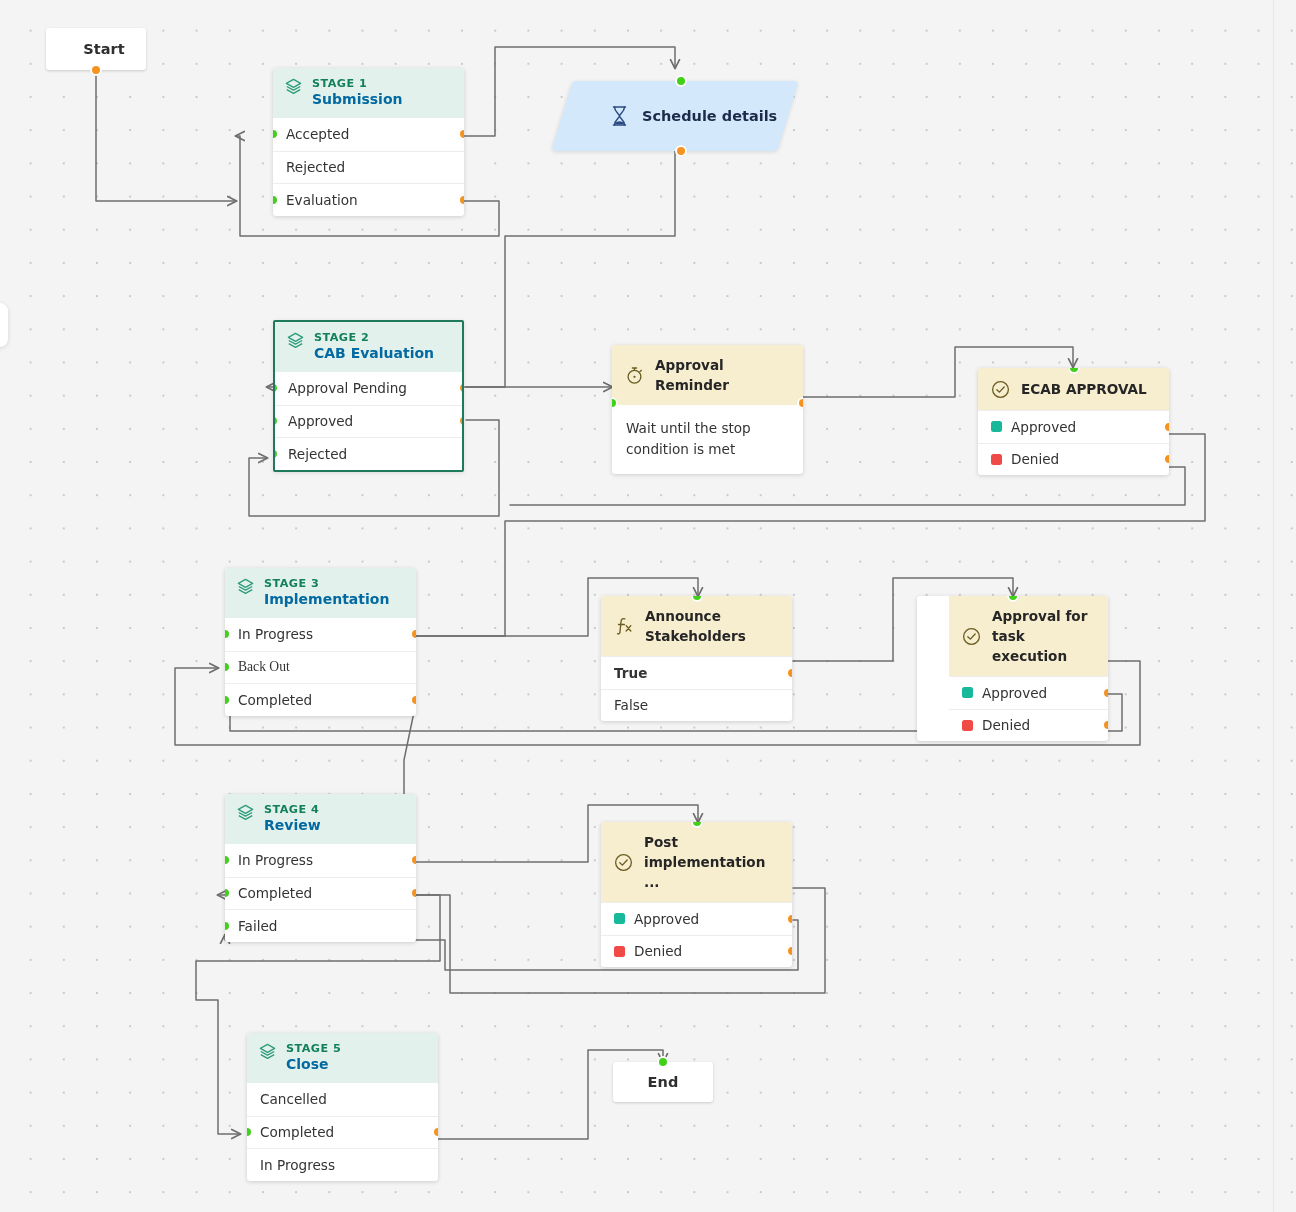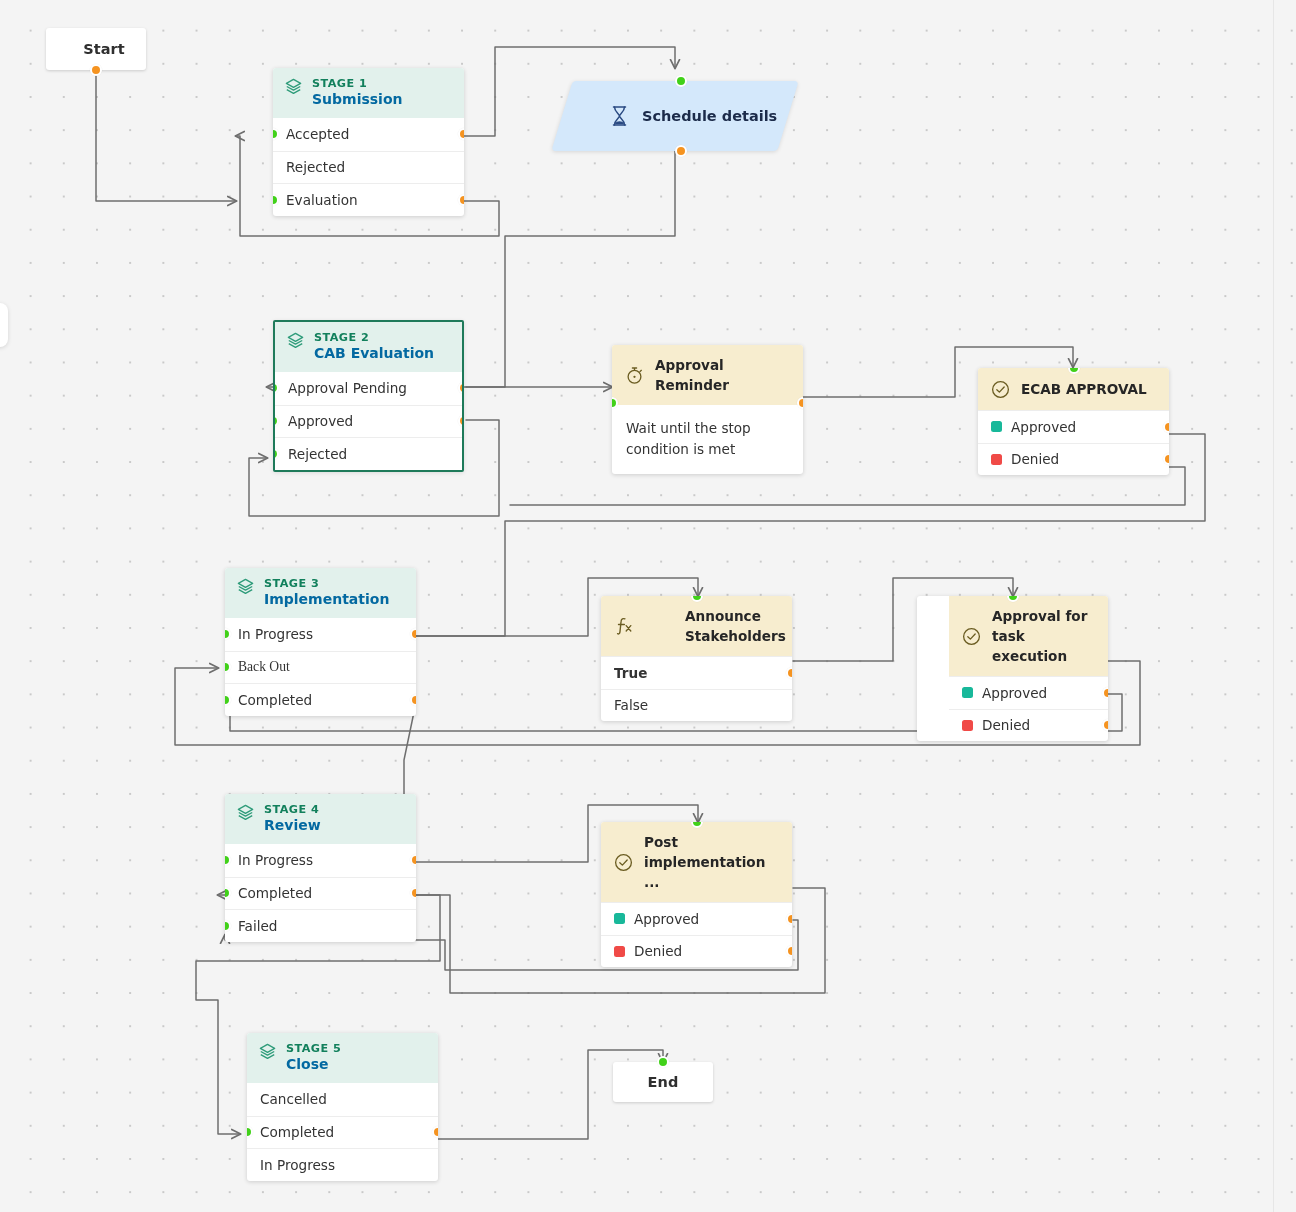--- a/index.html
+++ b/index.html
@@ -338,21 +338,21 @@
 
   <div class="node act" style="left:601px;top:596px;width:191px;">
     <div class="act-head">
       <span>
         <svg class="ic" width="22" height="22" viewBox="0 0 24 24" fill="none" stroke="#6b5d22" stroke-width="1.5" stroke-linecap="round">
           <path d="M13 4.2 C11 3.4 9 4.2 8.8 7 L7.6 18.4 C7.4 20.6 6 21 5 20.4"></path>
           <path d="M6 10.4 H12.4"></path>
           <path d="M14.4 11.6 L19.4 17.4 M19.4 11.6 L14.4 17.4"></path>
         </svg>
       </span>
-      <span class="act-title" style="white-space:pre-line;line-height:20px;margin-left:40px;">Announce Stakeholders</span>
+      <span class="act-title" style="white-space:pre-line;line-height:20px;">Announce Stakeholders</span>
     </div>
     <div class="rows">
       <div class="row" style="position:relative;font-weight:bold;">
         <span>True</span>
         <span class="port out" style="right:-6px;top:50%;margin-top:-6px;"></span>
       </div>
       <div class="row" style="position:relative;">
         <span>False</span>
       </div>
     </div>

